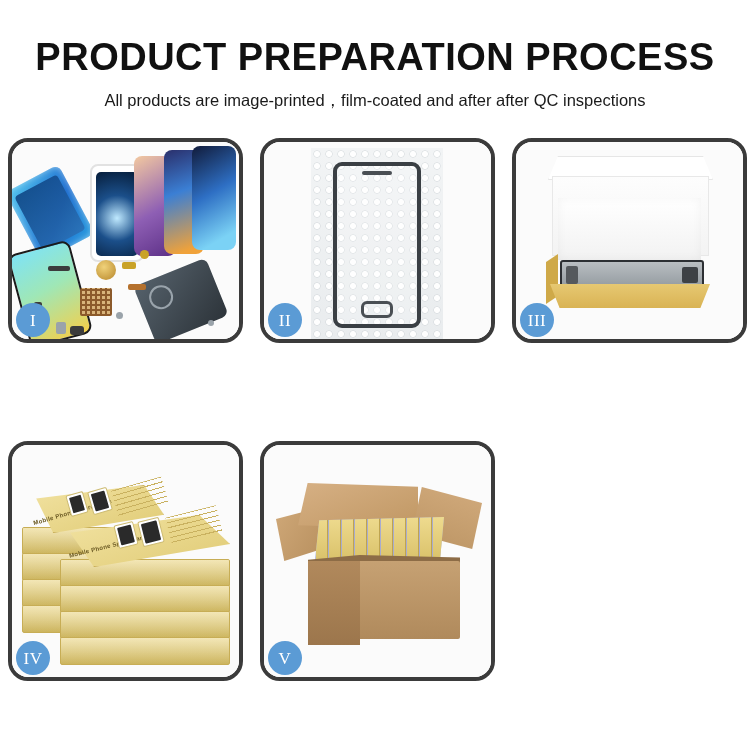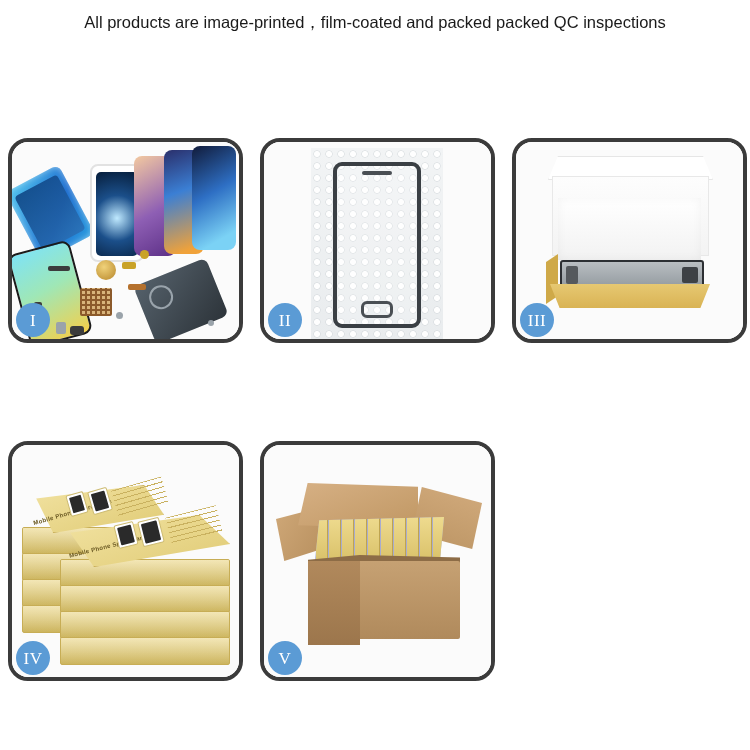--- a/index.html
+++ b/index.html
@@ -180,21 +180,22 @@
     background:linear-gradient(180deg,#b99263,#a07a51);
     clip-path:polygon(0 34%,100% 0,100% 64%,0 100%);}
   .c6-seam{position:absolute;background:#a47f55;border-radius:1px;}
 </style>
 </head>
 <body>
 
 <div class="page">
 
   <div class="header">
-    <p class="subtitle">All products are image-printed，film-coated and packed packed QC inspections</p>
+    <h1 class="title">PRODUCT PREPARATION PROCESS</h1>
+    <p class="subtitle">All products are image-printed，film-coated and after after QC inspections</p>
   </div>
 
   <div class="grid">
 
     <div class="panel p1">
       <div class="photo">
         <div class="ph ph-a"></div>
         <div class="ph ph-b"></div>
         <div class="ph ph-c"></div>
         <div class="ph ph-d"></div>

